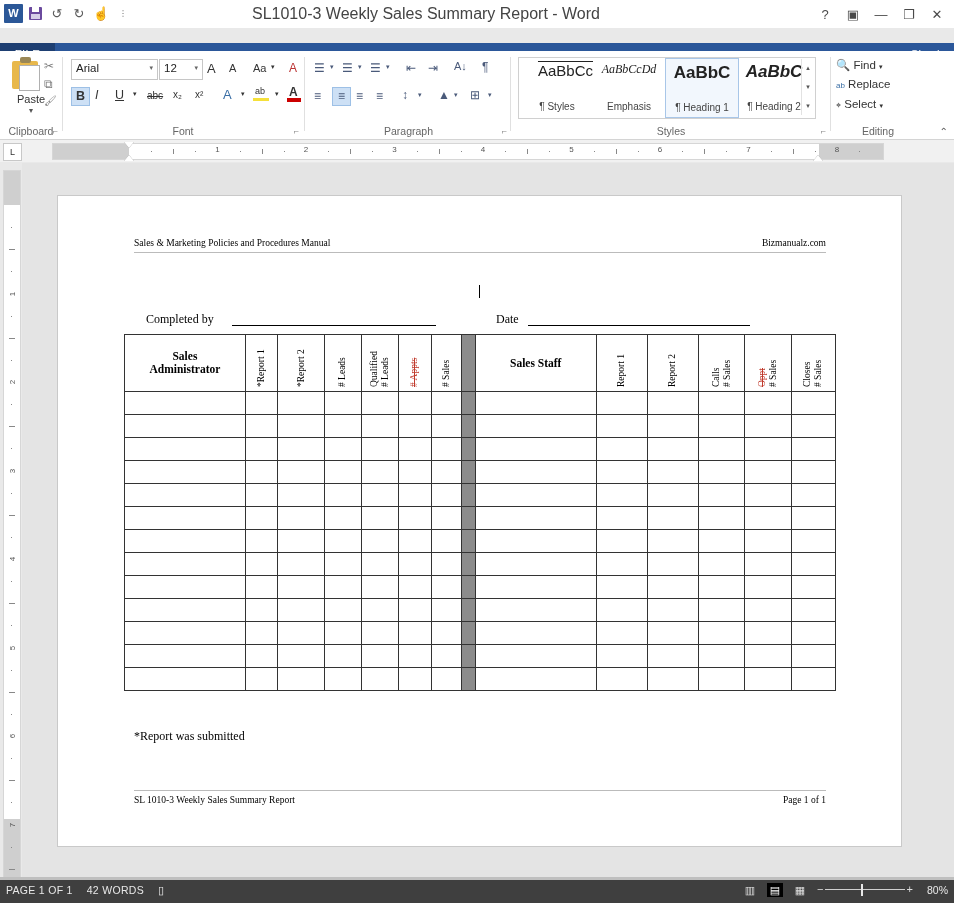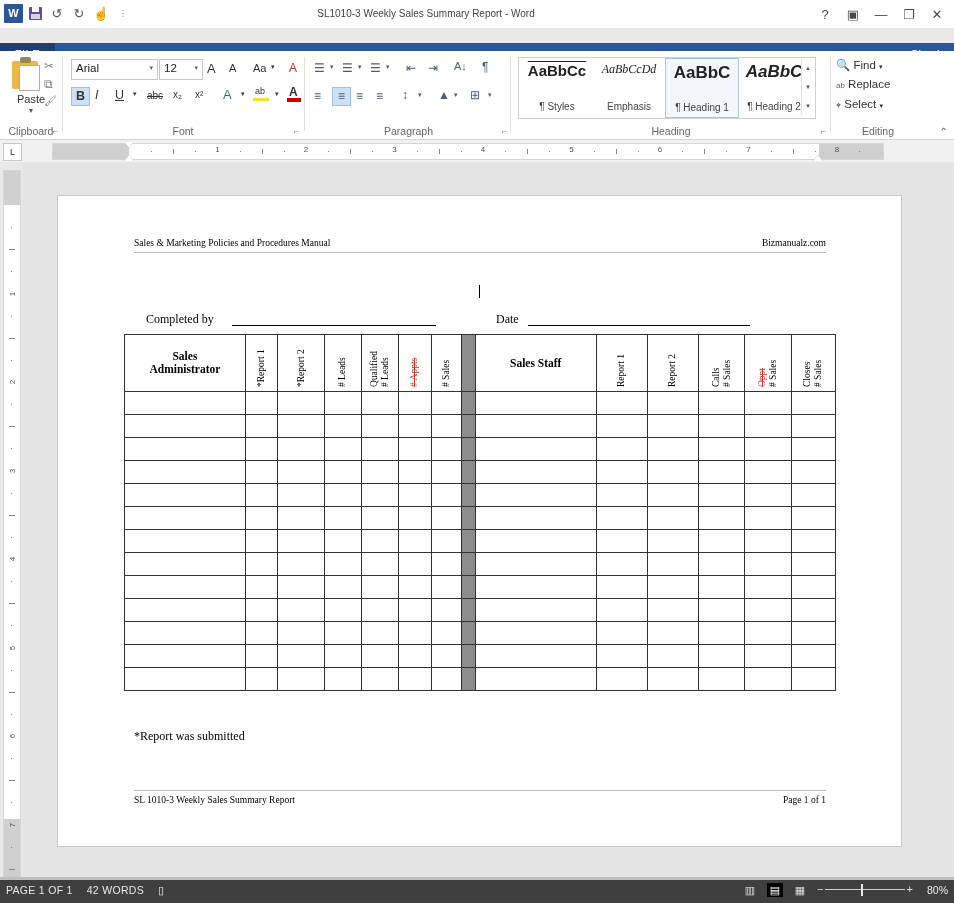--- a/index.html
+++ b/index.html
@@ -13,21 +13,21 @@
   .titlebar{position:absolute;left:0;top:0;width:954px;height:28px;background:#fff;}
   .qat{position:absolute;left:4px;top:3px;display:flex;align-items:center;gap:2px;}
   .wordicon{width:19px;height:19px;background:#2b5797;color:#fff;font-size:11px;font-weight:bold;
     display:flex;align-items:center;justify-content:center;border-radius:1px;}
   .qbtn{width:20px;height:20px;display:flex;align-items:center;justify-content:center;
     font-size:13px;color:#5a5a5a;cursor:default;}
   .floppy{width:13px;height:13px;background:#6b4a9e;position:relative;border-radius:1px;}
   .floppy:before{content:"";position:absolute;left:3px;top:0;width:7px;height:5px;background:#fff;}
   .floppy:after{content:"";position:absolute;left:2px;bottom:1px;width:9px;height:5px;background:#d7cfe8;}
   .title-text{position:absolute;left:0;top:0;width:852px;height:28px;line-height:28px;
-    text-align:center;font-size:10px;color:#444;}
+    text-align:center;font-size:16px;color:#444;}
   .winbtns{position:absolute;right:4px;top:0;height:28px;display:flex;align-items:center;gap:2px;}
   .winbtn{width:26px;height:26px;display:flex;align-items:center;justify-content:center;
     font-size:13px;color:#4a4a4a;}
   
   .tabbar{position:absolute;left:0;top:28px;width:954px;height:23px;background:#2b579a;margin-top:15px;}
   .filetab{position:absolute;left:0;top:0;width:55px;height:23px;background:#1e3f72;color:#fff;
     font-size:11.5px;line-height:23px;text-align:center;letter-spacing:.3px;}
   .tabs{position:absolute;left:58px;top:0;height:23px;display:flex;}
   .tab{height:23px;line-height:23px;padding:0 11px;font-size:11.5px;color:#fff;letter-spacing:.3px;}
   .tab.active{background:#fff;color:#2b579a;}
@@ -241,42 +241,42 @@
     <div class="pbtn" style="left:164px;top:37px;">⊞</div>
     <div class="pbtn" style="left:182px;top:40px;font-size:7px;">▾</div>
     <div class="grplabel">Paragraph</div>
     <div class="dlg">⌐</div>
   </div>
   <div class="sep" style="left:510px;"></div>
 
   <div class="grp g-sty">
     <div class="stylebox">
       <div class="stylecell" style="left:2px;">
-        <div class="stypreview" style="font-weight:bold;border-bottom:none;text-decoration:overline;">AaBbCc</div>
+        <div class="stypreview" style="font-weight:normal;border-bottom:none;text-decoration:overline;text-align:right;">AaBbCc</div>
         <div class="styname">¶ Styles</div>
       </div>
       <div class="stylecell" style="left:74px;">
         <div class="stypreview" style="font-style:italic;font-size:12px;font-family:'Liberation Serif',serif;">AaBbCcDd</div>
         <div class="styname">Emphasis</div>
       </div>
       <div class="stylecell sel" style="left:146px;">
         <div class="stypreview" style="font-weight:bold;font-size:17px;">AaBbC</div>
         <div class="styname">¶ Heading 1</div>
       </div>
       <div class="stylecell" style="left:219px;">
         <div class="stypreview" style="font-weight:bold;font-style:italic;font-size:17px;">AaBbC</div>
         <div class="styname">¶ Heading 2</div>
       </div>
       <div class="styscroll">
         <div class="stysb" style="top:0;">▴</div>
         <div class="stysb" style="top:19px;">▾</div>
         <div class="stysb" style="top:38px;">▾</div>
       </div>
     </div>
-    <div class="grplabel">Heading</div>
+    <div class="grplabel">Styles</div>
     <div class="dlg">⌐</div>
   </div>
   <div class="sep" style="left:830px;"></div>
 
   <div class="grp g-edit">
     <div class="ebtn" style="top:7px;">
       <span>🔍</span>
       <span>Find</span>
       <span style="font-size:7px;">▾</span>
     </div>

